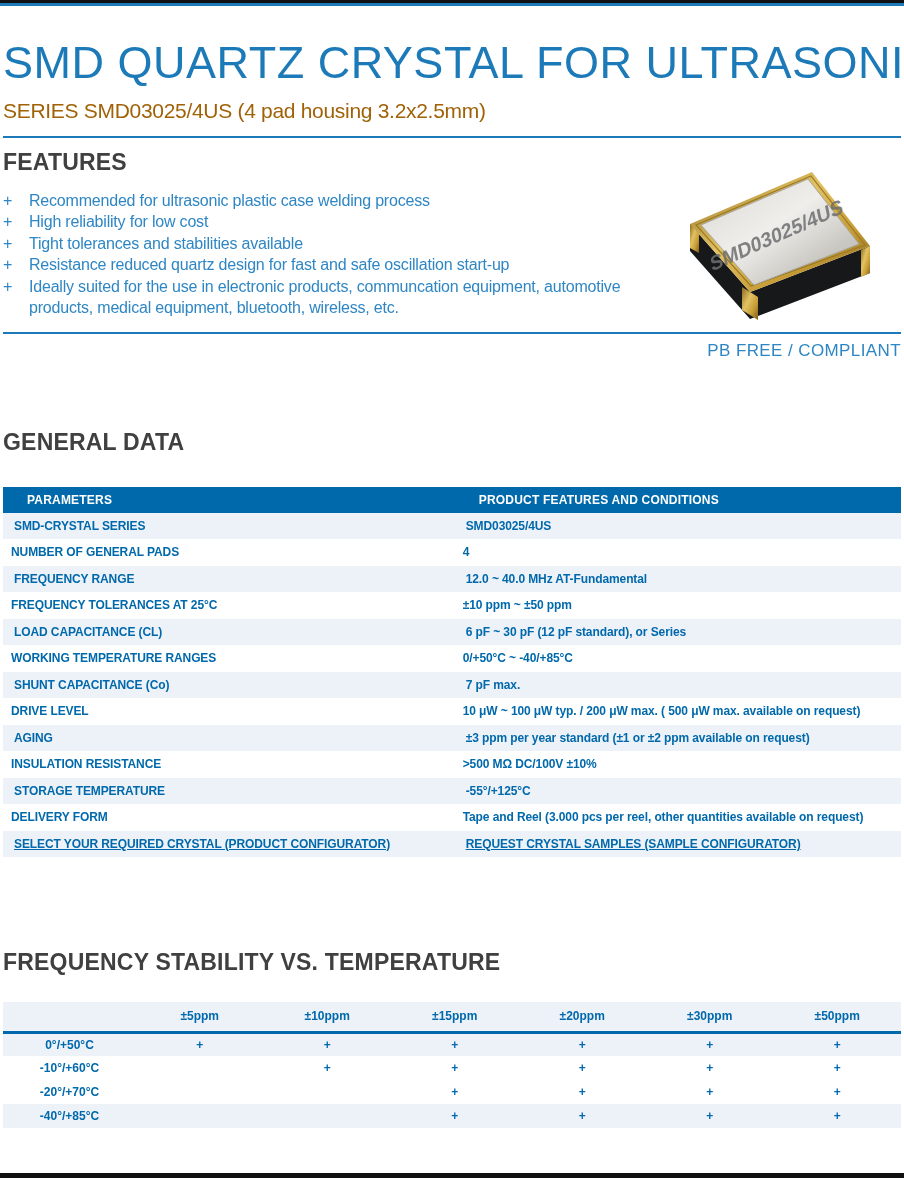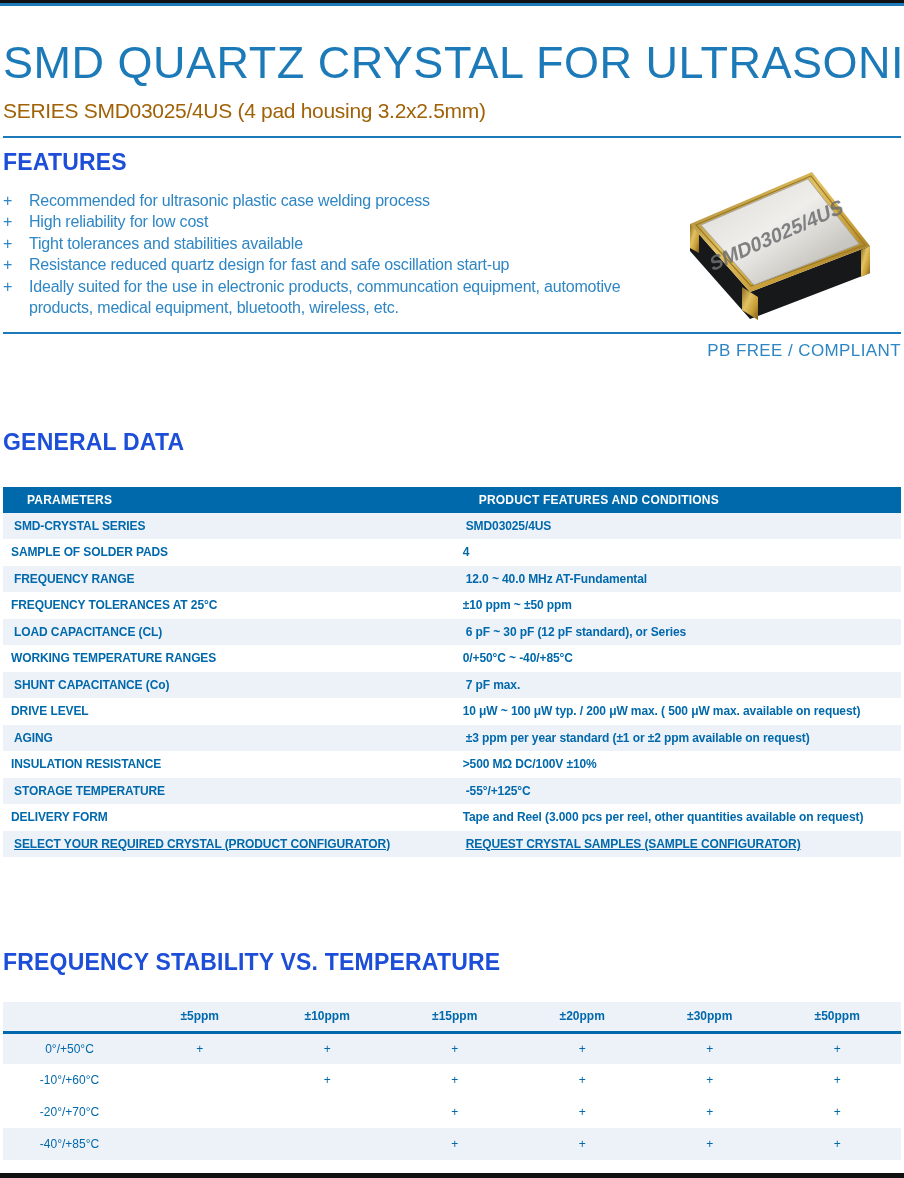--- a/index.html
+++ b/index.html
@@ -38,21 +38,21 @@
   }
   .rule {
     border: 0;
     border-top: 2px solid #1d7ab8;
     margin-top: 13px;
   }
   h2.section-heading {
     font-size: 23px;
     font-weight: 700;
     letter-spacing: 0.2px;
-    color: #1d4ed8;
+    color: #404040;
   }
   .features-heading { margin-top: 11px; }
 
   .features-wrap { position: relative; }
   .features-list {
     list-style: none;
     margin-top: 14px;
     width: 672px;
   }
   .features-list li {
@@ -120,23 +120,23 @@
     background: #edf1f8;
     height: 30px;
     font-size: 12px;
     font-weight: 700;
     color: #0069ac;
     text-align: center;
     border-bottom: 3px solid #0069ac;
   }
   .stability-table tbody th,
   .stability-table tbody td {
-    height: 32px;
+    height: 24px;
     font-size: 12px;
-    font-weight: 400;
+    font-weight: 700;
     color: #0069ac;
     text-align: center;
   }
   .stability-table tbody tr.alt th,
   .stability-table tbody tr.alt td { background: #edf1f8; }
 </style>
 </head>
 <body>
 
 <div class="page">
@@ -189,21 +189,21 @@
           <th>PARAMETERS</th>
           <th>PRODUCT FEATURES AND CONDITIONS</th>
         </tr>
       </thead>
       <tbody>
           <tr class="alt">
             <td>SMD-CRYSTAL SERIES</td>
             <td>SMD03025/4US</td>
           </tr>
           <tr>
-            <td>SAMPLE OF SOLDER PADS</td>
+            <td>NUMBER OF GENERAL PADS</td>
             <td>4</td>
           </tr>
           <tr class="alt">
             <td>FREQUENCY RANGE</td>
             <td>12.0 ~ 40.0 MHz AT-Fundamental</td>
           </tr>
           <tr>
             <td>FREQUENCY TOLERANCES AT 25°C</td>
             <td>±10 ppm ~ ±50 ppm</td>
           </tr>

